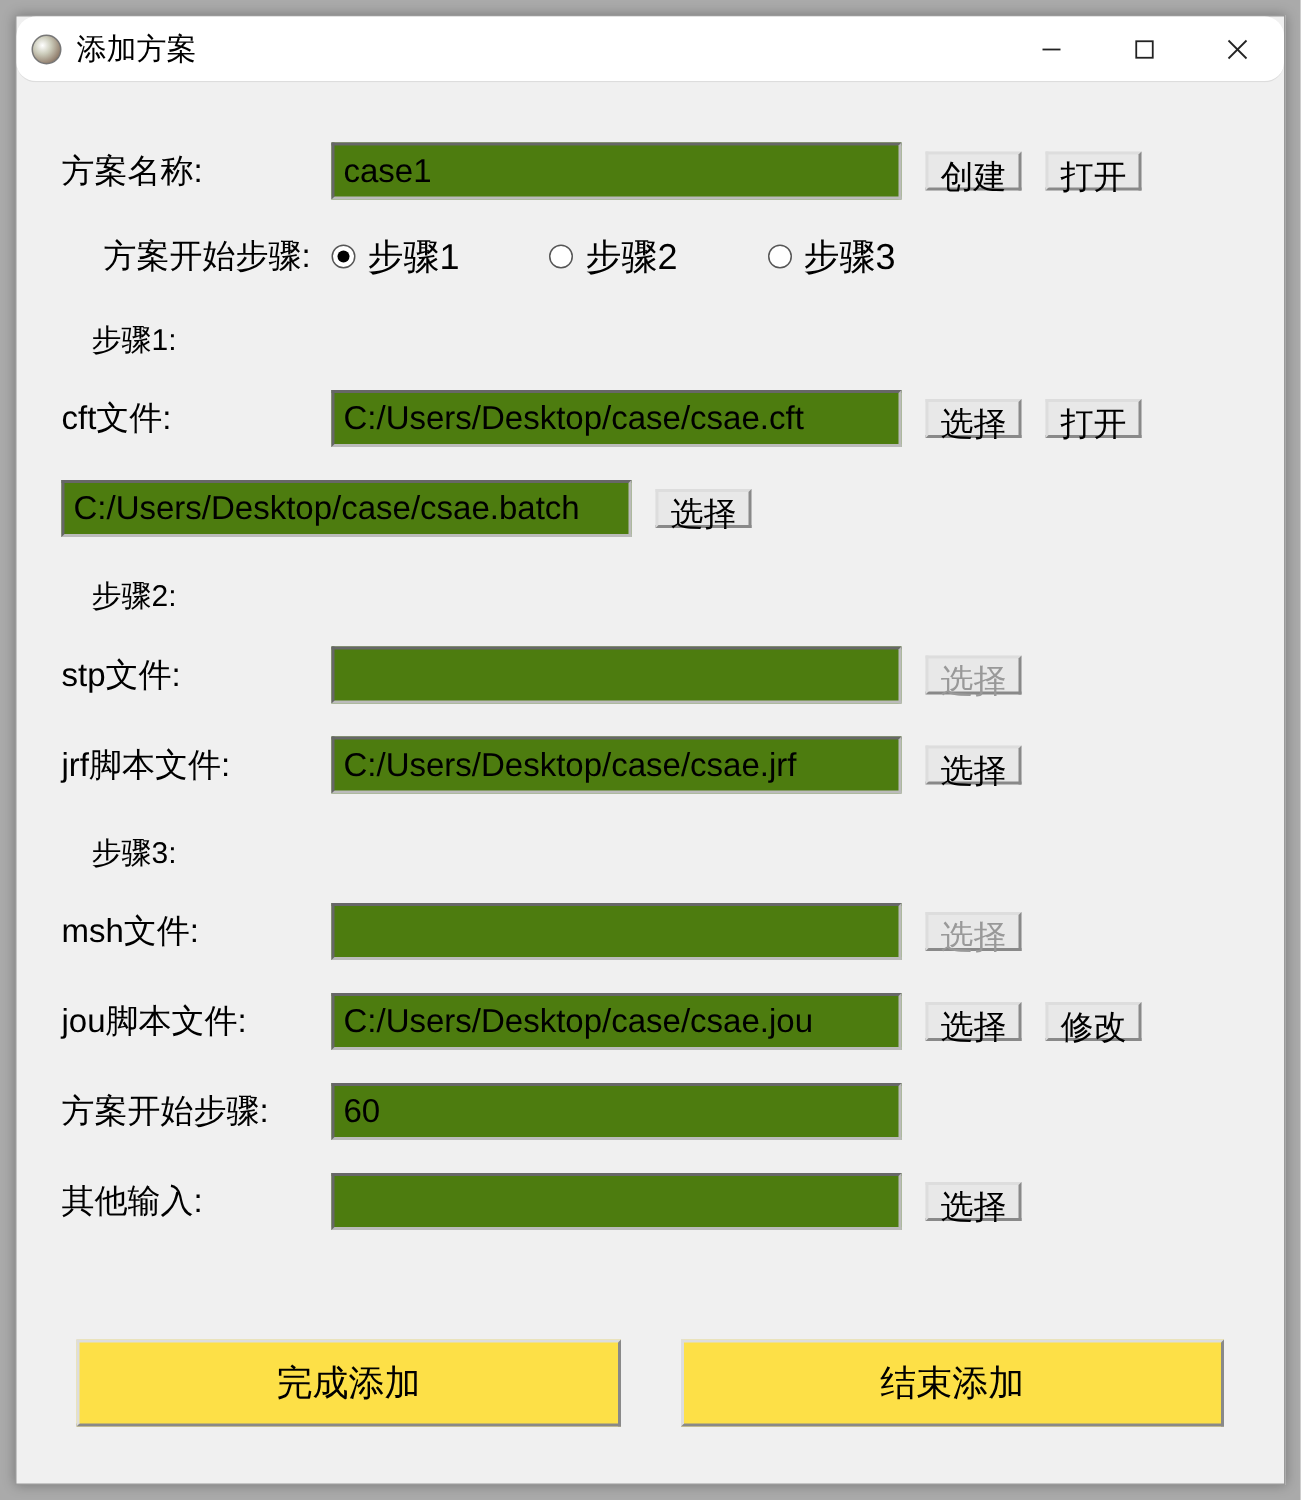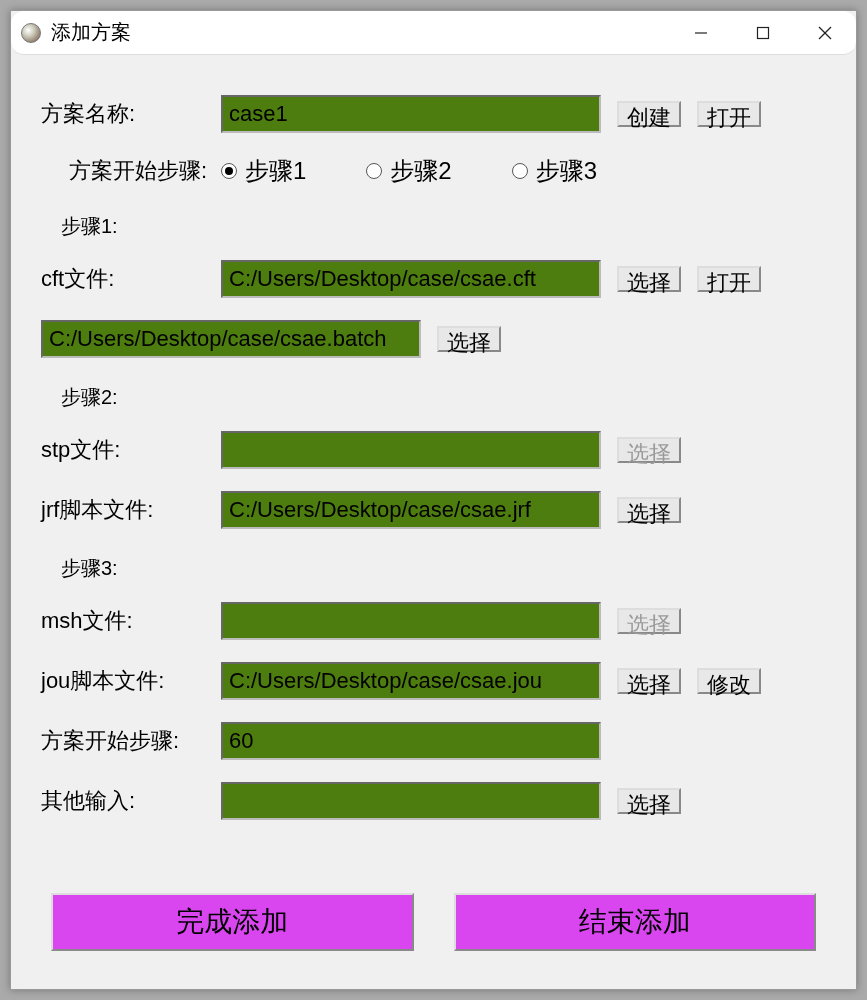--- a/index.html
+++ b/index.html
@@ -133,22 +133,22 @@
     .footer {
       display: flex;
       gap: 40px;
       padding: 18px 10px;
       margin-top: auto;
     }
     .footer .bigbtn {
       flex: 1;
       height: 58px;
       border: 2px outset #ddd;
-      background: #d946ef;
-      font-size: 28px;
+      background: #fde047;
+      font-size: 24px;
       font-family: inherit;
       cursor: pointer;
     }
   </style>
 </head>
 <body>
 
 <div class="window">
   <div class="titlebar">
     <div class="icon"></div>

